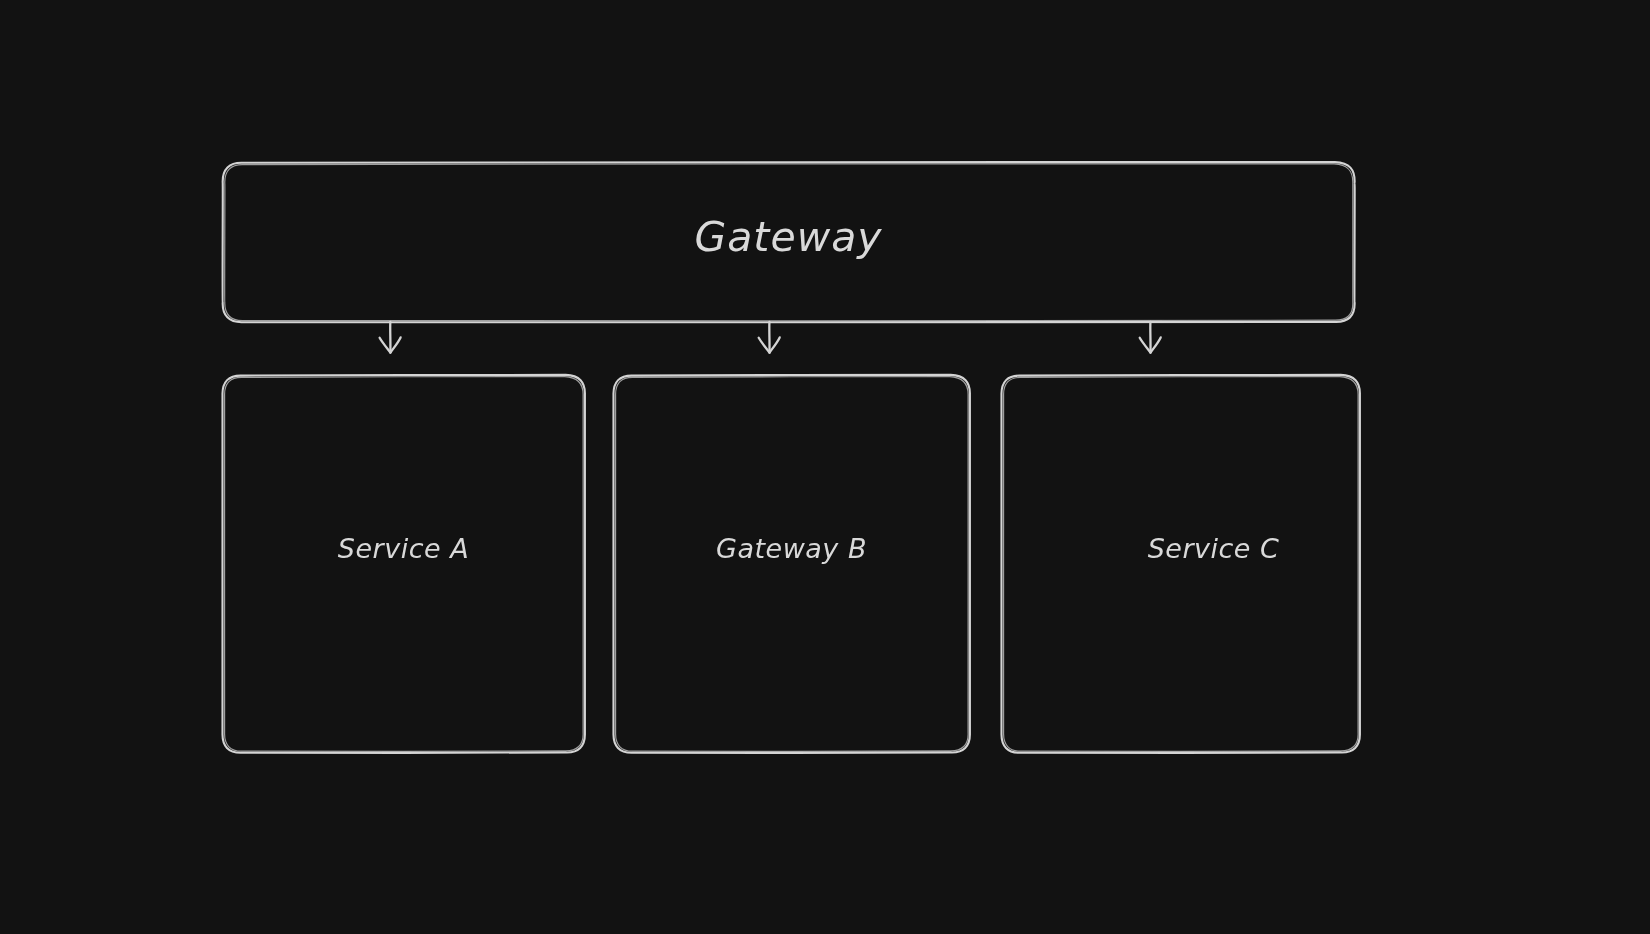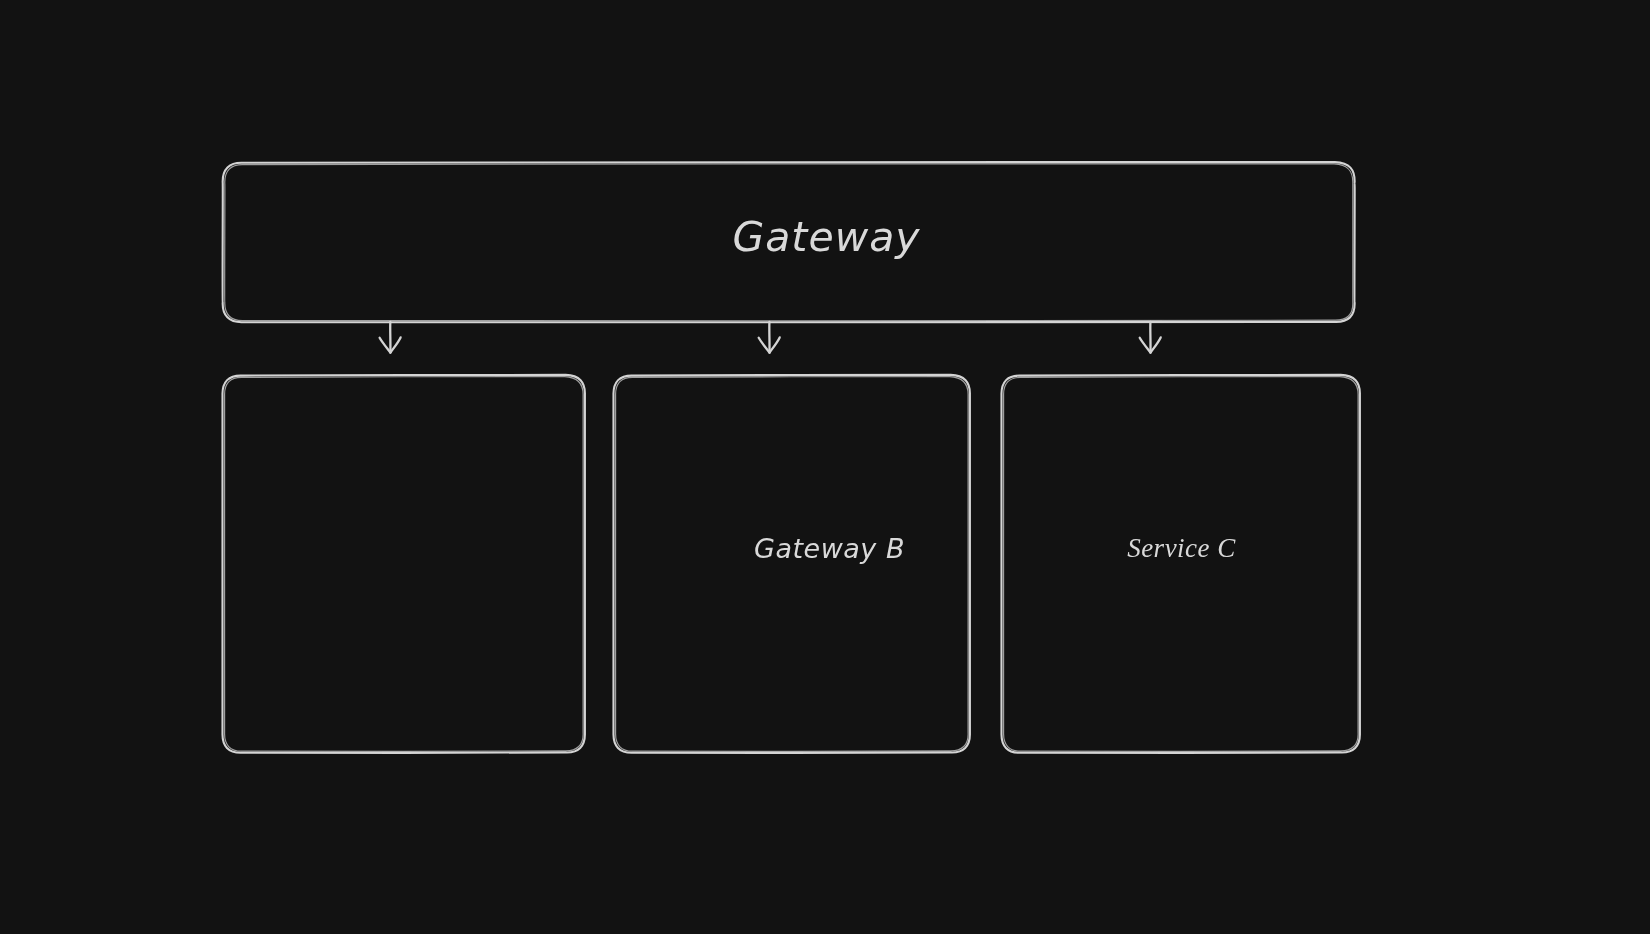--- a/index.html
+++ b/index.html
@@ -25,36 +25,35 @@
   .node-label {
     position: absolute;
     color: #d9d9d9;
     font-family: "DejaVu Sans", sans-serif;
     font-style: italic;
     font-weight: 400;
     white-space: nowrap;
     letter-spacing: 0.5px;
     text-align: center;
     user-select: none;
-    padding-left: 38px;
   }
   .gateway-label {
     font-size: 41px;
     letter-spacing: 1px;
     left: 222px;
     top: 213px;
     width: 1133px;
   }
   .service-label {
     font-size: 27px;
     top: 533px;
   }
   #label-a { left: 222px; width: 363px; }
   #label-b { left: 613px; width: 357px; }
-  #label-c { left: 964px; width: 359px; font-family: Liberation Serif, serif; }
+  #label-c { left: 1034px; width: 359px; }
 </style>
 </head>
 <body>
 
 <div id="canvas">
 
   <svg id="sketch" viewBox="0 0 1650 934">
 
     <g>
       <path d="M242.5,162.8 C242.5,162.8 1334.2,161.4 1334.9,162.1
@@ -147,18 +146,19 @@
     <g>
       <path d="M1150.4,322.0 C1150.1,331.0 1150.7,342.0 1150.5,352.4" fill="none" stroke="#d4d4d4" stroke-width="2.3" stroke-linecap="round"></path>
       <path d="M1139.7,337.8 C1142.0,342.0 1146.7,347.6 1150.5,352.6" fill="none" stroke="#d4d4d4" stroke-width="2.3" stroke-linecap="round"></path>
       <path d="M1160.7,337.4 C1158.7,341.8 1154.2,347.5 1150.5,352.6" fill="none" stroke="#d4d4d4" stroke-width="2.3" stroke-linecap="round"></path>
     </g>
 
   </svg>
 
   <div class="node-label gateway-label">Gateway</div>
 
+  <div id="label-a" class="node-label service-label">Service A</div>
 
   <div id="label-b" class="node-label service-label">Gateway B</div>
 
   <div id="label-c" class="node-label service-label">Service C</div>
 
 </div>
 
 </body></html>

